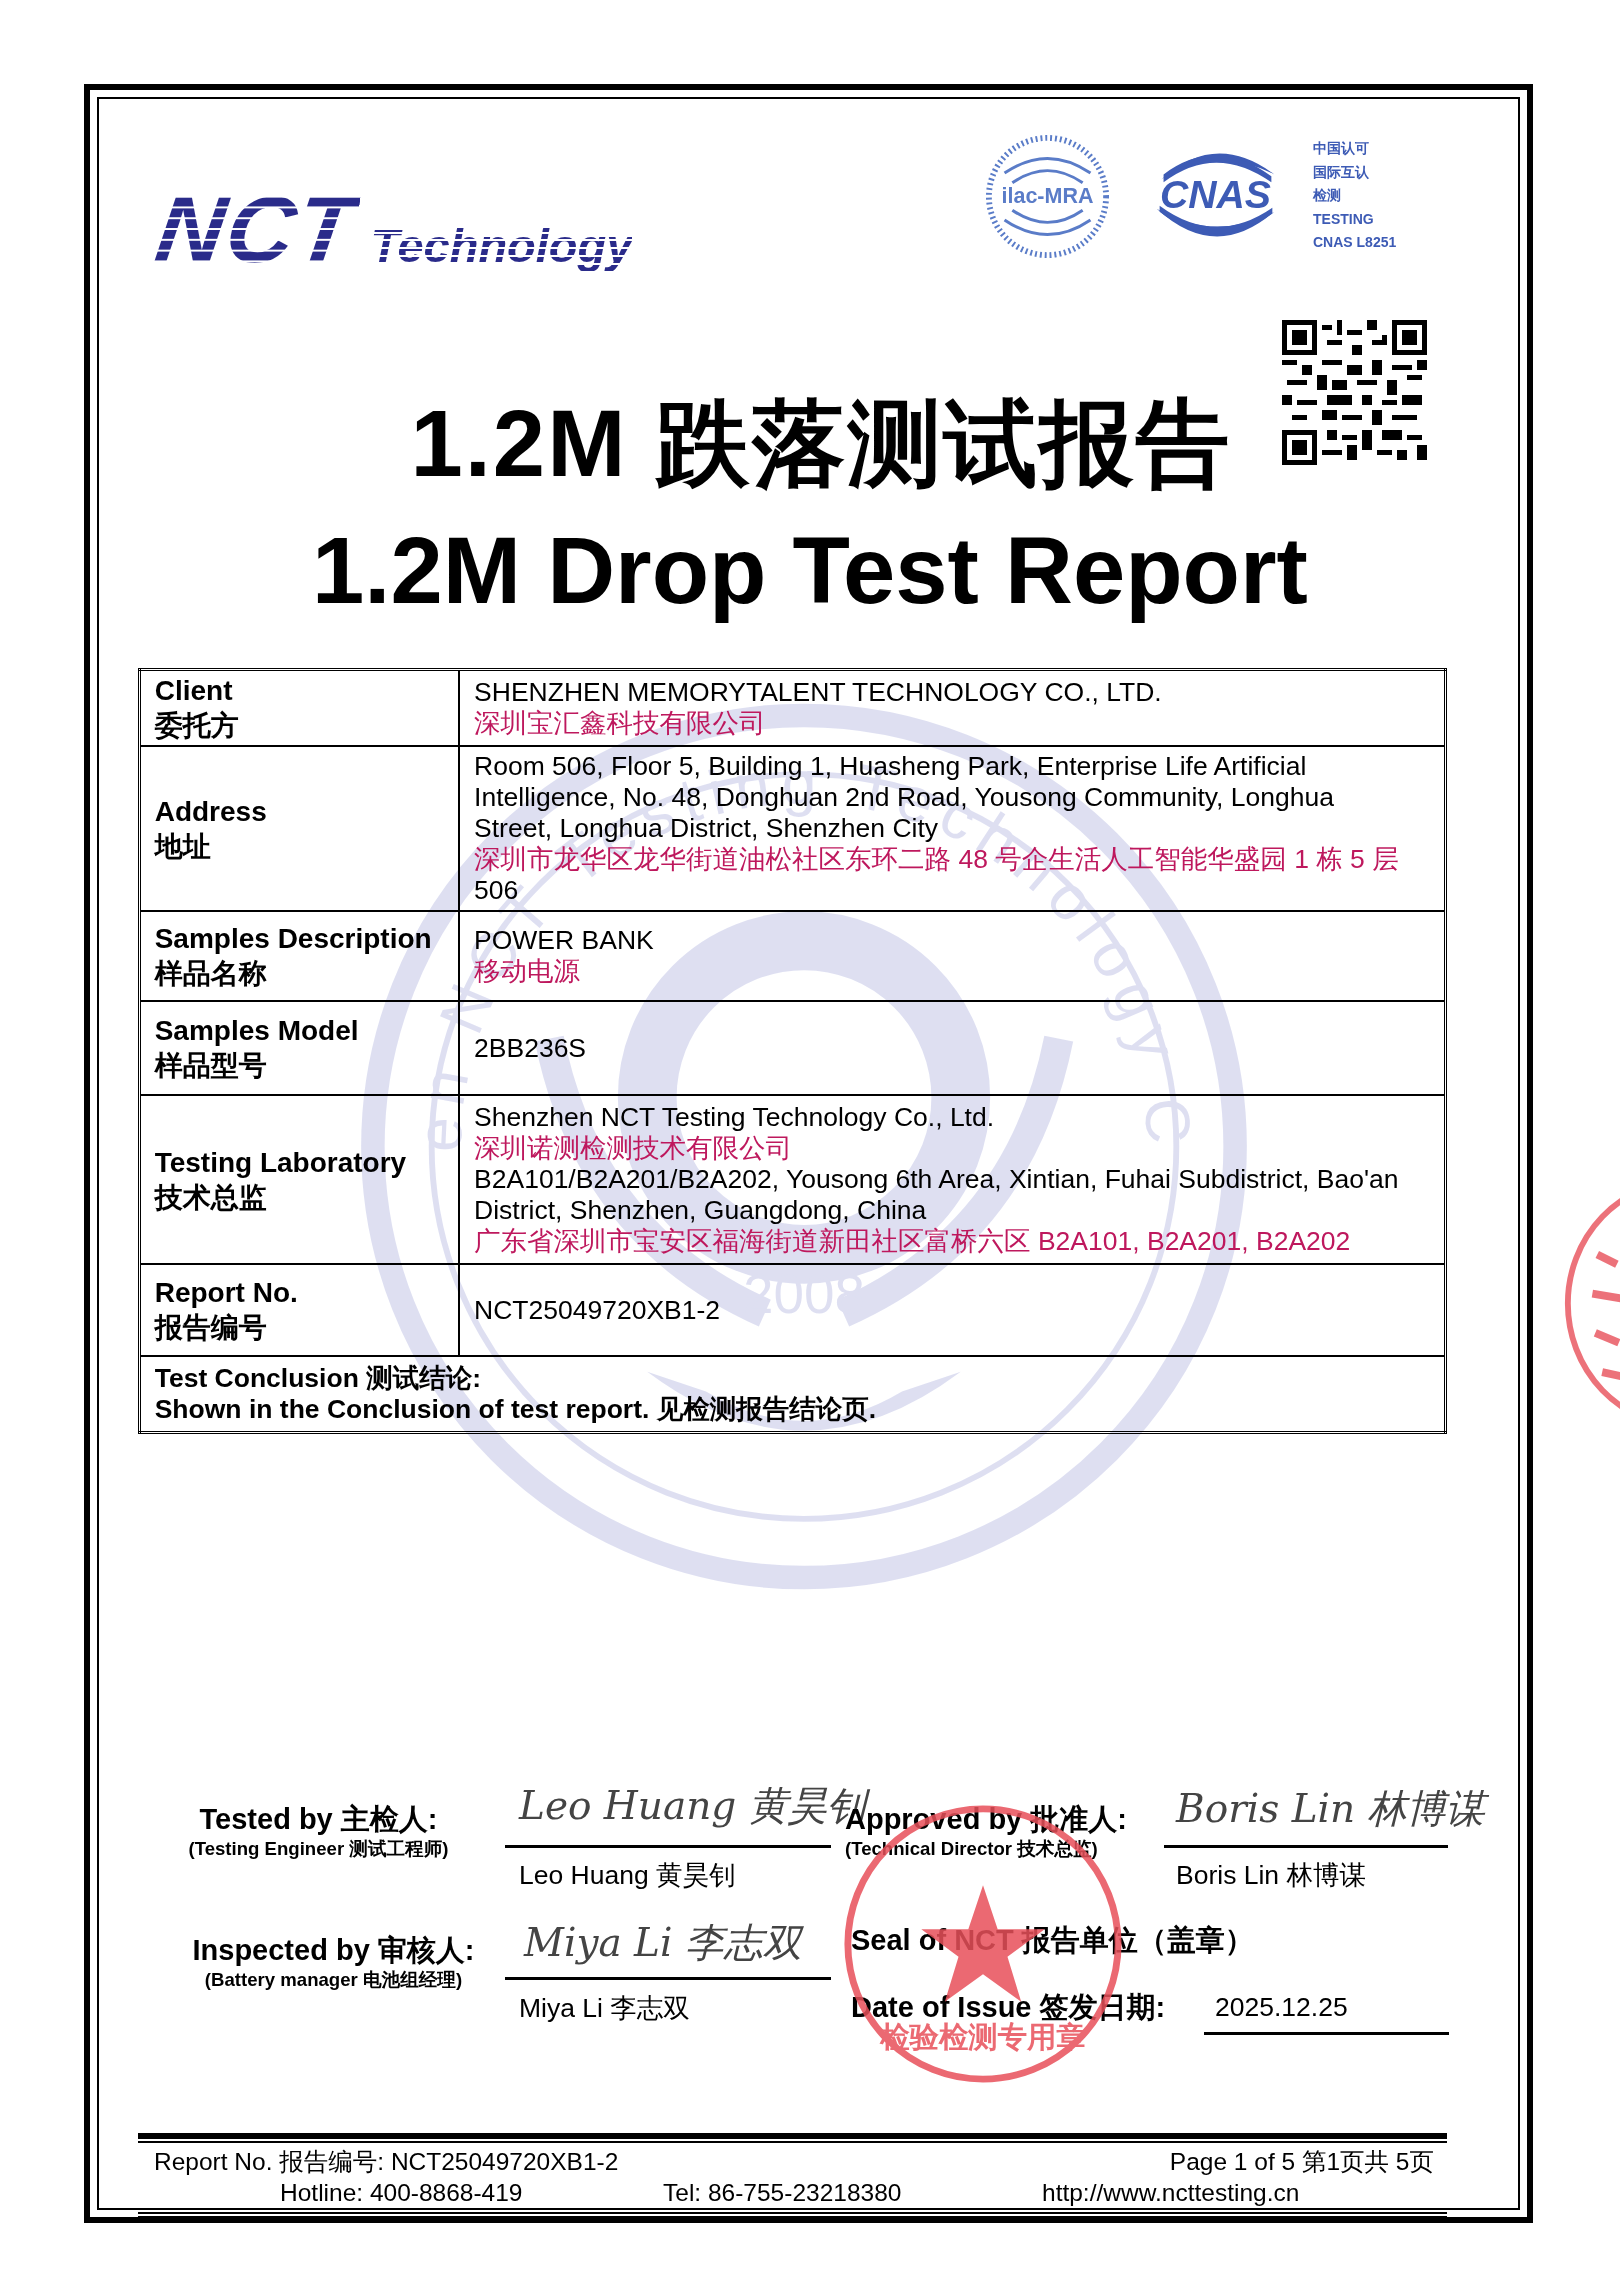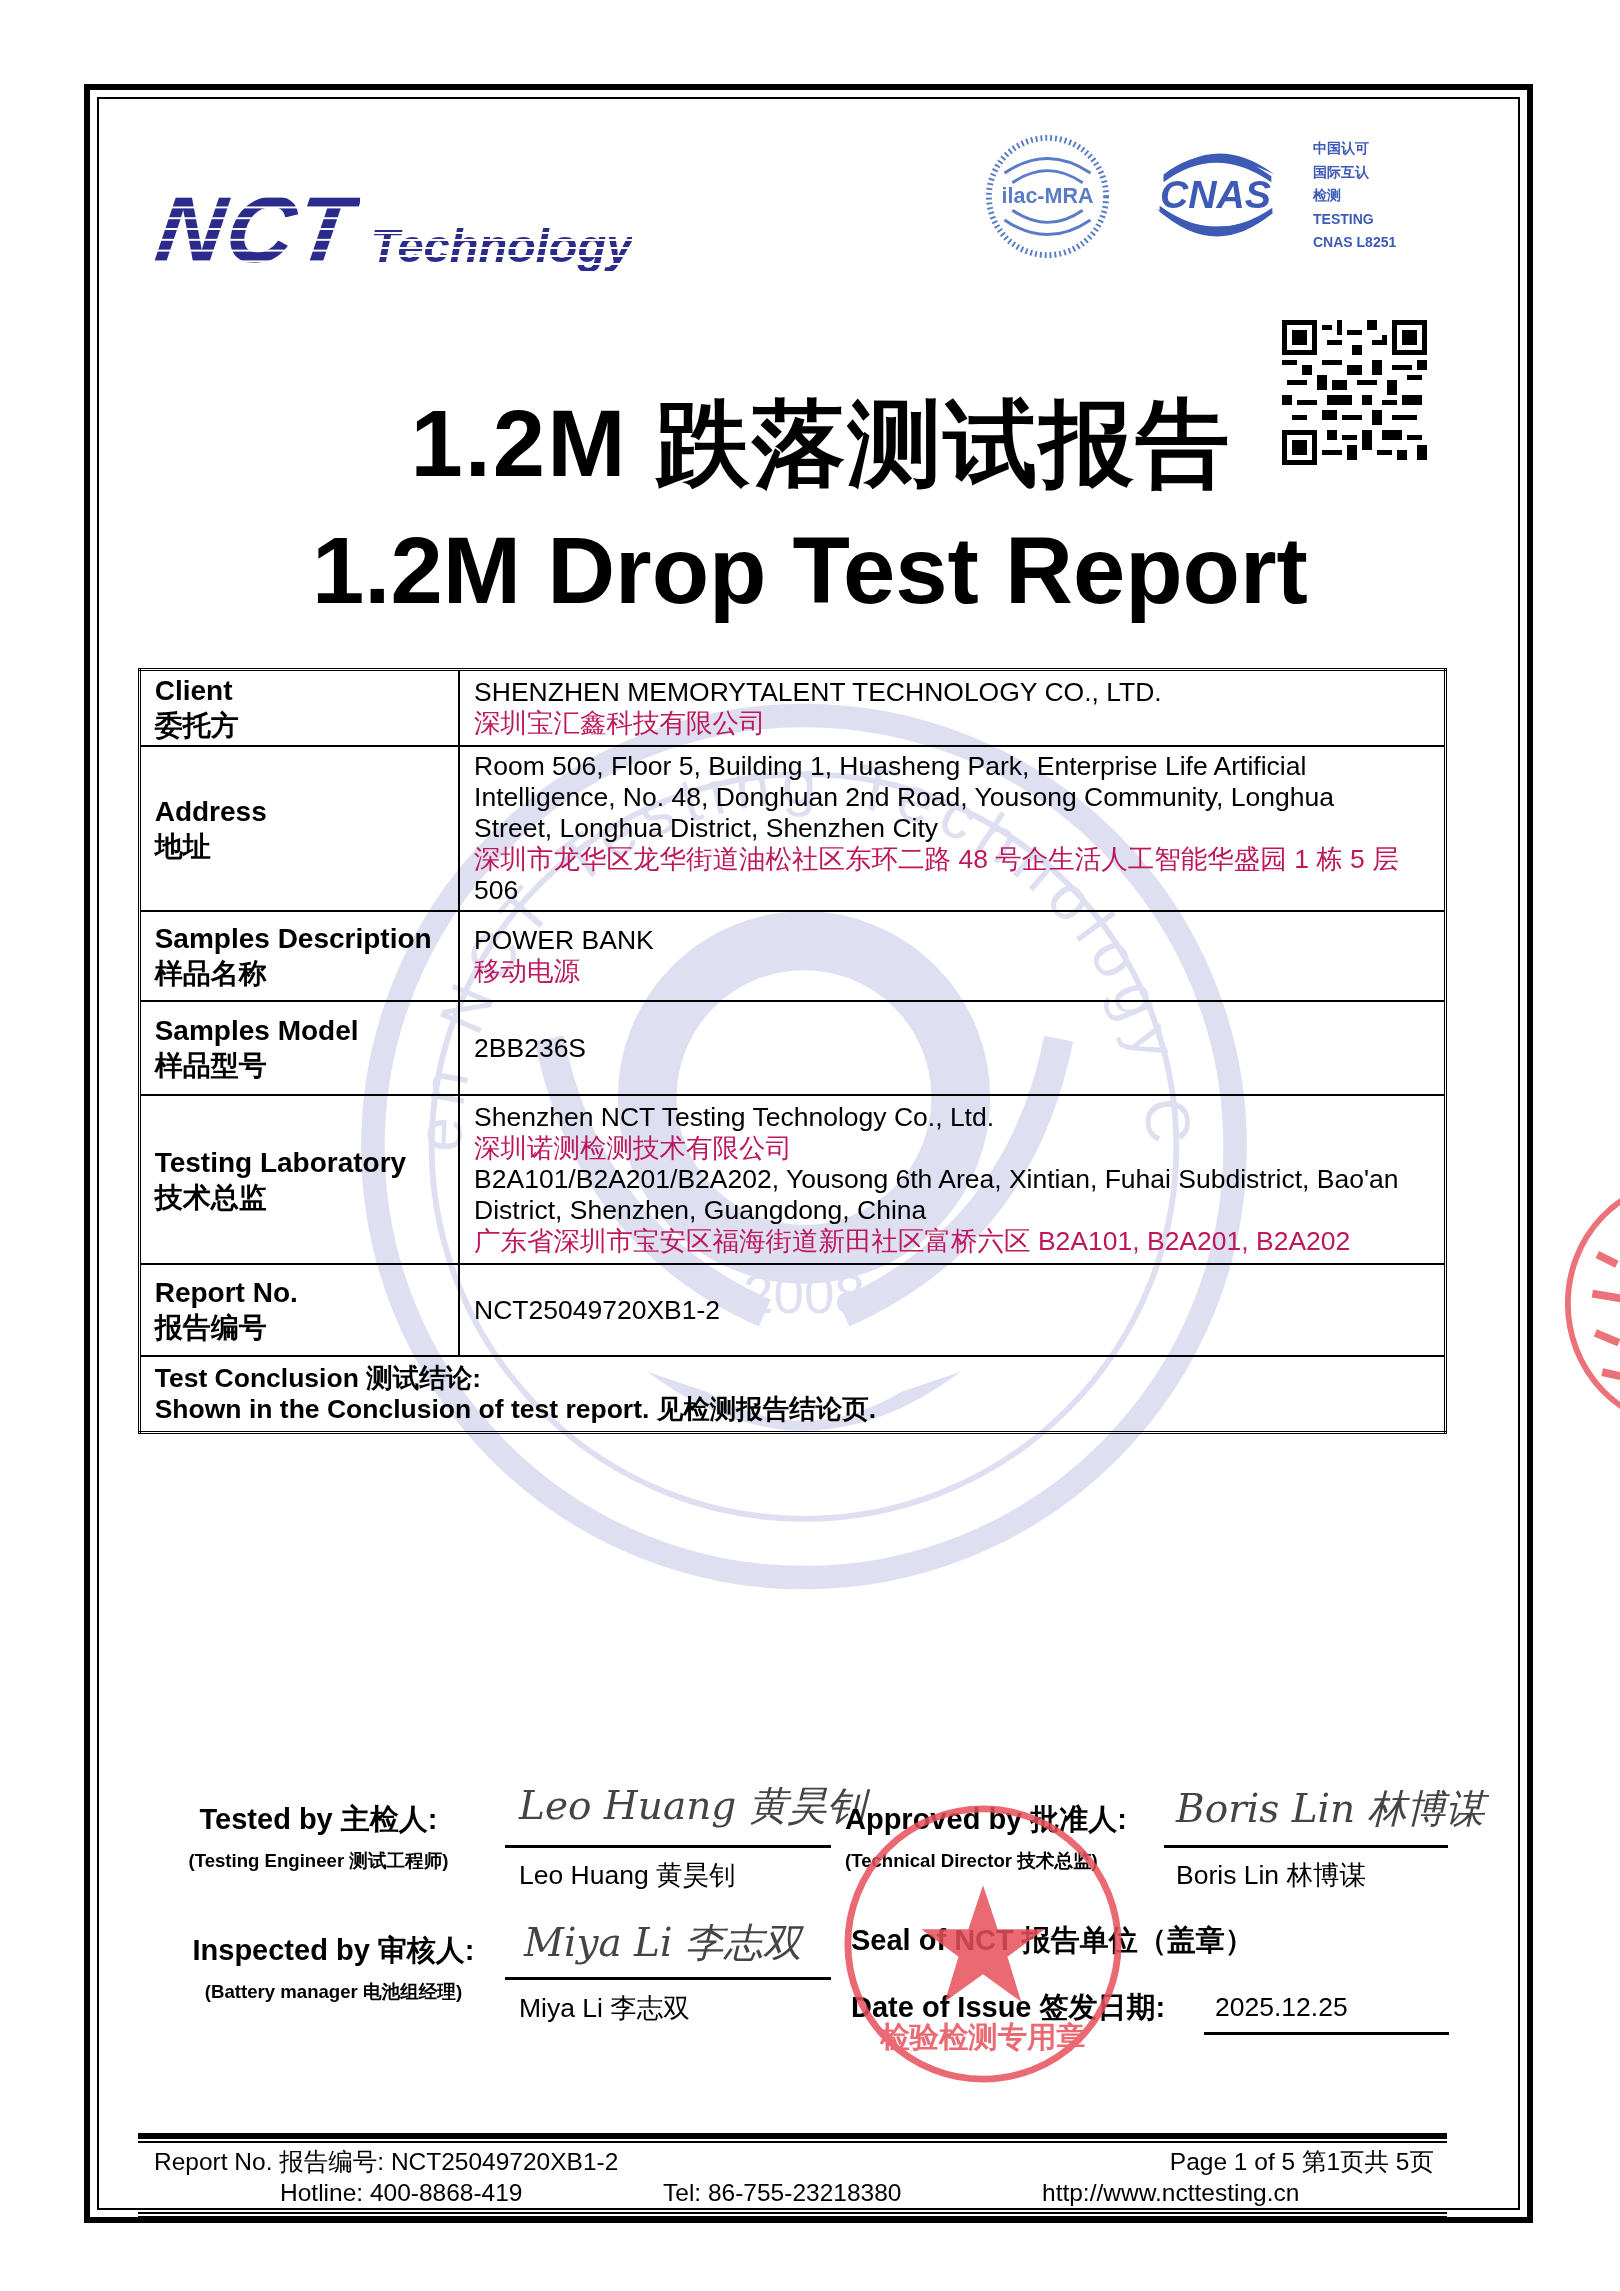--- a/index.html
+++ b/index.html
@@ -25,21 +25,21 @@
 
   table.info { position:absolute; left:138px; top:668px; width:1309px; border-collapse:collapse; border:3.9px double #000; }
   table.info td { border:2.9px solid #000; vertical-align:middle; padding:2px 13.7px; font-size:26.5px; line-height:31px; }
   table.info td.lab { width:290px; font-weight:bold; font-size:28px; line-height:35px; }
   table.info td.val { font-weight:normal; }
   .cn-light { color:#be185d; }
   .conclusion { font-weight:bold; font-size:28px; line-height:45px; padding:5.9px 13.7px !important; }
 
   .sig-label { position:absolute; text-align:center; font-weight:bold; }
   .sig-main { font-size:29px; line-height:35px; }
-  .sig-sub { font-size:18.6px; line-height:23.5px;margin-top:12px; }
+  .sig-sub { font-size:18.6px; line-height:23.5px; }
   .sig-line { position:absolute; height:2.9px; background:#000; }
   .hand { position:absolute; font-family:"DejaVu Serif", serif; font-style:italic; color:#444; font-size:39px; }
   .printed { position:absolute; font-size:26.5px; }
 
   .seal { position:absolute; left:841px; top:1802px; width:284px; height:284px; opacity:0.85; }
   .seal-right { position:absolute; left:1558px; top:1176px; width:157px; height:255px; opacity:0.8; }
 
   .foot-line-top { position:absolute; left:138px; top:2133px; width:1309px; height:5.9px; background:#000; }
   .foot-line-top2 { position:absolute; left:138px; top:2141px; width:1309px; height:2px; background:#000; }
   .foot-line-bot { position:absolute; left:138px; top:2212px; width:1309px; height:2px; background:#000; }

